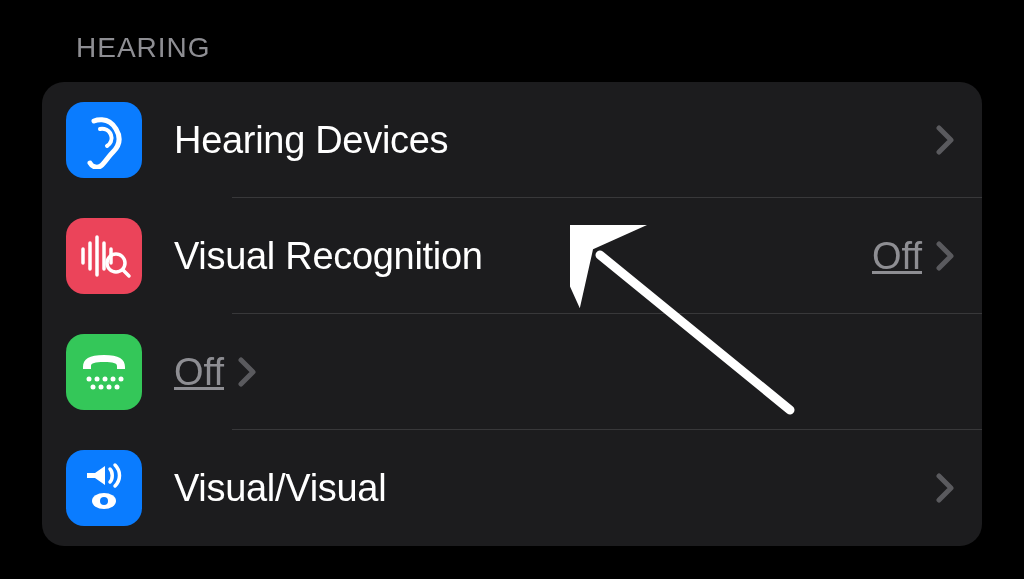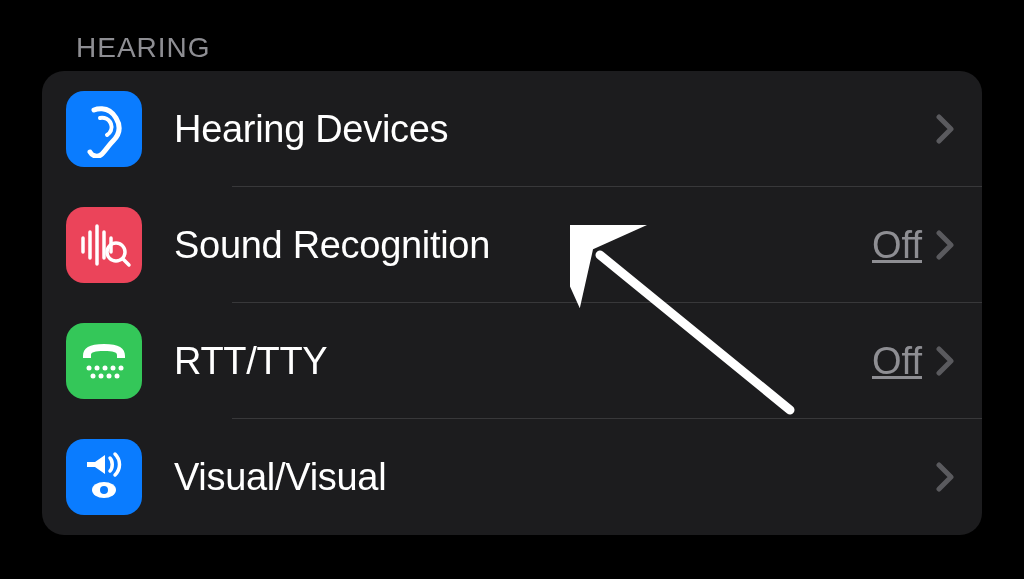--- a/index.html
+++ b/index.html
@@ -13,21 +13,21 @@
       width: 1024px;
       height: 579px;
       overflow: hidden;
       position: relative;
     }
     .section-header {
       color: #8e8e93;
       font-size: 28px;
       font-weight: 400;
       letter-spacing: 1px;
-      padding: 32px 0 7px 76px;
+      padding: 32px 0 18px 76px;
     }
     .settings-group {
       background: #1c1c1e;
       border-radius: 22px;
       margin: 0 42px;
       overflow: hidden;
     }
     .settings-row {
       display: flex;
       align-items: center;
@@ -107,21 +107,21 @@
       <svg width="58" height="50" viewBox="0 0 58 50">
         <line x1="8" y1="18" x2="8" y2="32" stroke="#fff" stroke-width="3.5" stroke-linecap="round"></line>
         <line x1="15" y1="12" x2="15" y2="38" stroke="#fff" stroke-width="3.5" stroke-linecap="round"></line>
         <line x1="22" y1="6" x2="22" y2="44" stroke="#fff" stroke-width="3.5" stroke-linecap="round"></line>
         <line x1="29" y1="12" x2="29" y2="38" stroke="#fff" stroke-width="3.5" stroke-linecap="round"></line>
         <line x1="36" y1="18" x2="36" y2="32" stroke="#fff" stroke-width="3.5" stroke-linecap="round"></line>
         <circle cx="41" cy="32" r="9" stroke="#fff" stroke-width="3.5" fill="none"></circle>
         <line x1="48" y1="39" x2="54" y2="45" stroke="#fff" stroke-width="3.5" stroke-linecap="round"></line>
       </svg>
     </div>
-    <div class="row-label">Sound Recognition</div>
+    <div class="row-label">Visual Recognition</div>
     <div class="row-value">Off</div>
     <svg class="chevron" width="18" height="30" viewBox="0 0 18 30">
       <path d="M 3 3 L 15 15 L 3 27" stroke="currentColor" stroke-width="5" fill="none" stroke-linecap="round" stroke-linejoin="round"></path>
     </svg>
   </div>
 
   <div class="settings-row">
     <div class="icon-box icon-green">
       <svg width="54" height="46" viewBox="0 0 54 46">
         <path d="M 6 18 C 6 10 12 6 27 6 C 42 6 48 10 48 18 L 48 20 L 40 20 L 40 17 C 40 14 36 13 27 13 C 18 13 14 14 14 17 L 14 20 L 6 20 Z" fill="#fff"></path>
@@ -129,21 +129,20 @@
         <circle cx="20" cy="30" r="2.5" fill="#fff"></circle>
         <circle cx="28" cy="30" r="2.5" fill="#fff"></circle>
         <circle cx="36" cy="30" r="2.5" fill="#fff"></circle>
         <circle cx="44" cy="30" r="2.5" fill="#fff"></circle>
         <circle cx="16" cy="38" r="2.5" fill="#fff"></circle>
         <circle cx="24" cy="38" r="2.5" fill="#fff"></circle>
         <circle cx="32" cy="38" r="2.5" fill="#fff"></circle>
         <circle cx="40" cy="38" r="2.5" fill="#fff"></circle>
       </svg>
     </div>
-    <div class="row-label">RTT/TTY</div>
     <div class="row-value">Off</div>
     <svg class="chevron" width="18" height="30" viewBox="0 0 18 30">
       <path d="M 3 3 L 15 15 L 3 27" stroke="currentColor" stroke-width="5" fill="none" stroke-linecap="round" stroke-linejoin="round"></path>
     </svg>
   </div>
 
   <div class="settings-row">
     <div class="icon-box icon-blue">
       <svg width="54" height="54" viewBox="0 0 54 54">
         <path d="M 10 12 L 18 12 L 28 5 L 28 24 L 18 17 L 10 17 Z" fill="#fff"></path>

